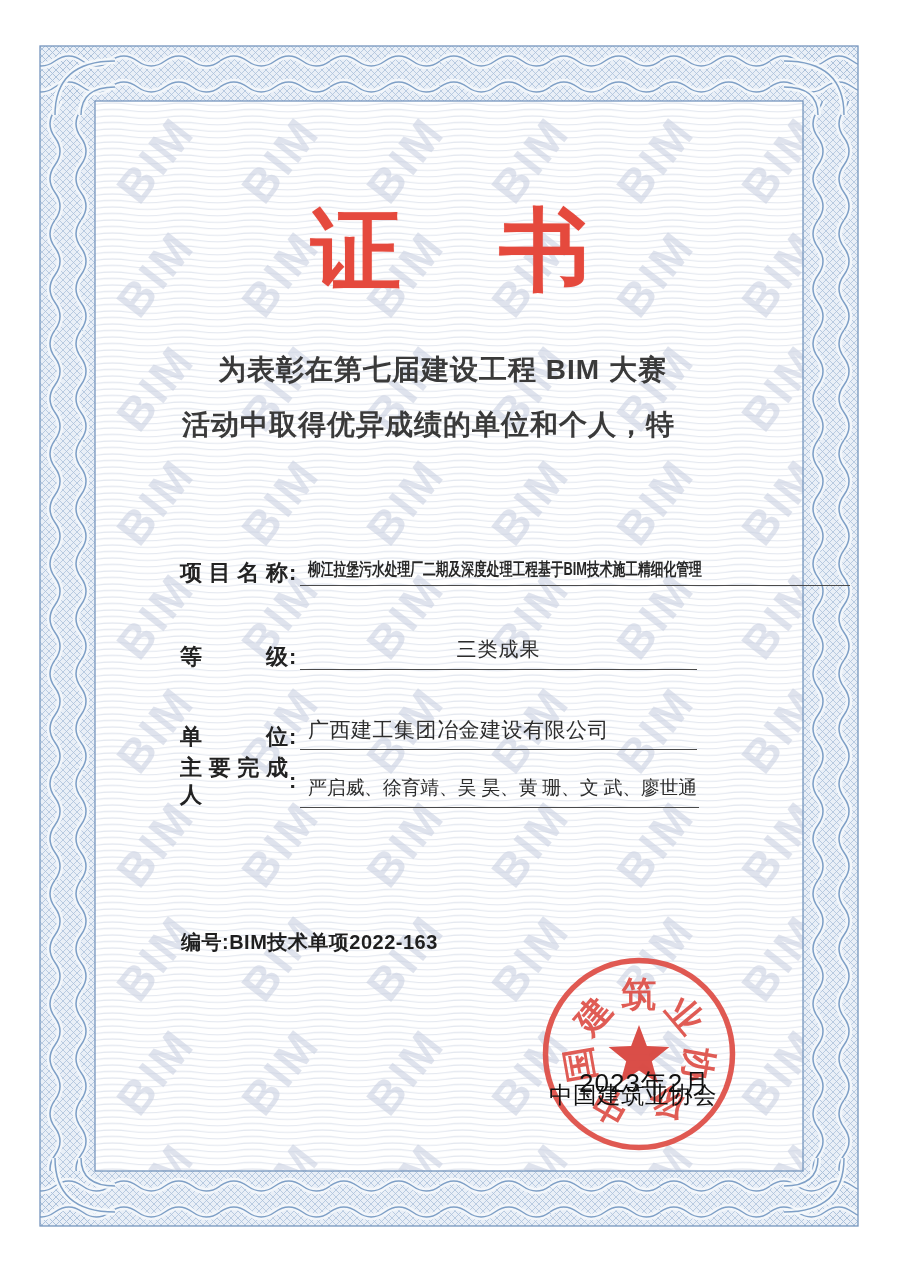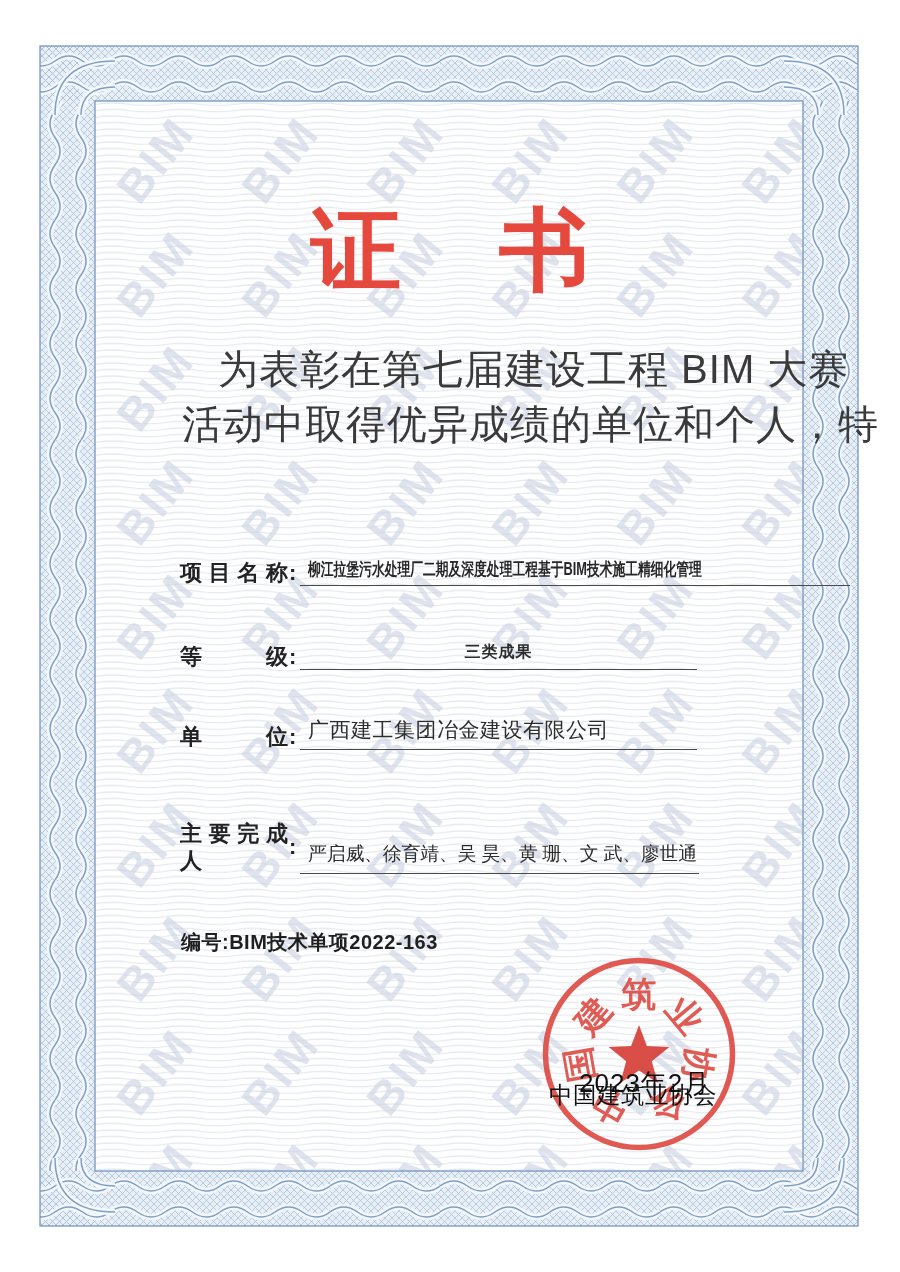--- a/index.html
+++ b/index.html
@@ -13,21 +13,21 @@
   .title{
     position:absolute;top:204px;left:0;width:900px;
     display:flex;justify-content:center;gap:98px;
     font-family:"DejaVu Serif","Liberation Serif",serif;
     font-weight:700;font-size:90px;line-height:1;color:#e5493d;
     text-shadow:0 0 1px rgba(229,73,61,.4);
   }
 
   .body-text{
     position:absolute;left:182px;top:342px;
-    color:#3a3a3a;font-size:40px;font-weight:400;line-height:55px;
+    color:#3a3a3a;font-size:28px;font-weight:700;line-height:55px;
     letter-spacing:1px;white-space:nowrap;
   }
   .body-text .indent{text-indent:36px;}
 
   .field{
     position:absolute;left:180px;width:517px;height:42px;
     display:flex;align-items:flex-end;color:#2d2d2d;
   }
   .flabel{
     flex:0 0 120px;display:flex;align-items:center;
@@ -35,21 +35,21 @@
   }
   .ltext{display:inline-block;width:108px;text-align:justify;text-align-last:justify;}
   .colon{margin-left:1px;font-weight:700;}
   .fline{
     flex:1;display:flex;align-items:flex-end;height:100%;
     border-bottom:1.5px solid #4a4a4a;padding:0 2px 2px 8px;text-align:center;
   }
   .fline.center{justify-content:center;padding-left:2px;}
   .v-project{font-size:17.5px;font-weight:700;white-space:nowrap;
     transform:scaleX(.73);transform-origin:left bottom;padding-bottom:2px;color:#262626;}
-  .v-grade{font-size:16px;font-weight:700;padding-bottom:4px;letter-spacing:1px;}
+  .v-grade{font-size:20px;font-weight:400;padding-bottom:4px;letter-spacing:1px;}
   .v-unit{font-size:21px;font-weight:400;white-space:nowrap;padding-bottom:3px;letter-spacing:.5px;}
   .v-authors{font-size:19px;font-weight:500;white-space:nowrap;padding-bottom:4px;letter-spacing:-.3px;}
 
   .serial{
     position:absolute;left:181px;top:929px;
     font-size:20px;font-weight:700;letter-spacing:.5px;color:#1f1f1f;
   }
 
   .seal-svg{position:absolute;left:534px;top:949px;width:210px;height:210px;}
   .seal-org{
@@ -184,21 +184,21 @@
   <div class="field" style="top:708px">
     <span class="flabel">
       <span class="ltext">单位</span>
       <span class="colon">:</span>
     </span>
     <span class="fline">
       <span class="v-unit">广西建工集团冶金建设有限公司</span>
     </span>
   </div>
 
-  <div class="field" style="top:832px">
+  <div class="field" style="top:766px">
     <span class="flabel">
       <span class="ltext">主要完成人</span>
       <span class="colon">:</span>
     </span>
     <span class="fline">
       <span class="v-authors">严启威、徐育靖、吴 昊、黄 珊、文 武、廖世通</span>
     </span>
   </div>
 
   <div class="serial">编号:BIM技术单项2022-163</div>

